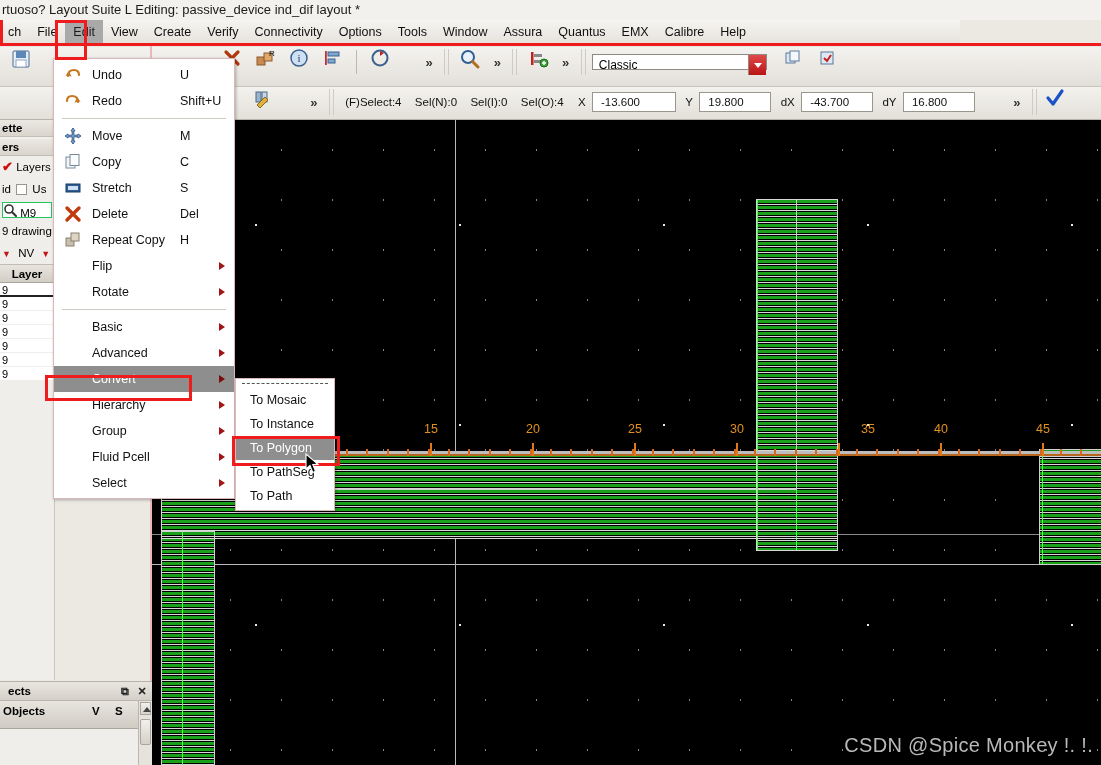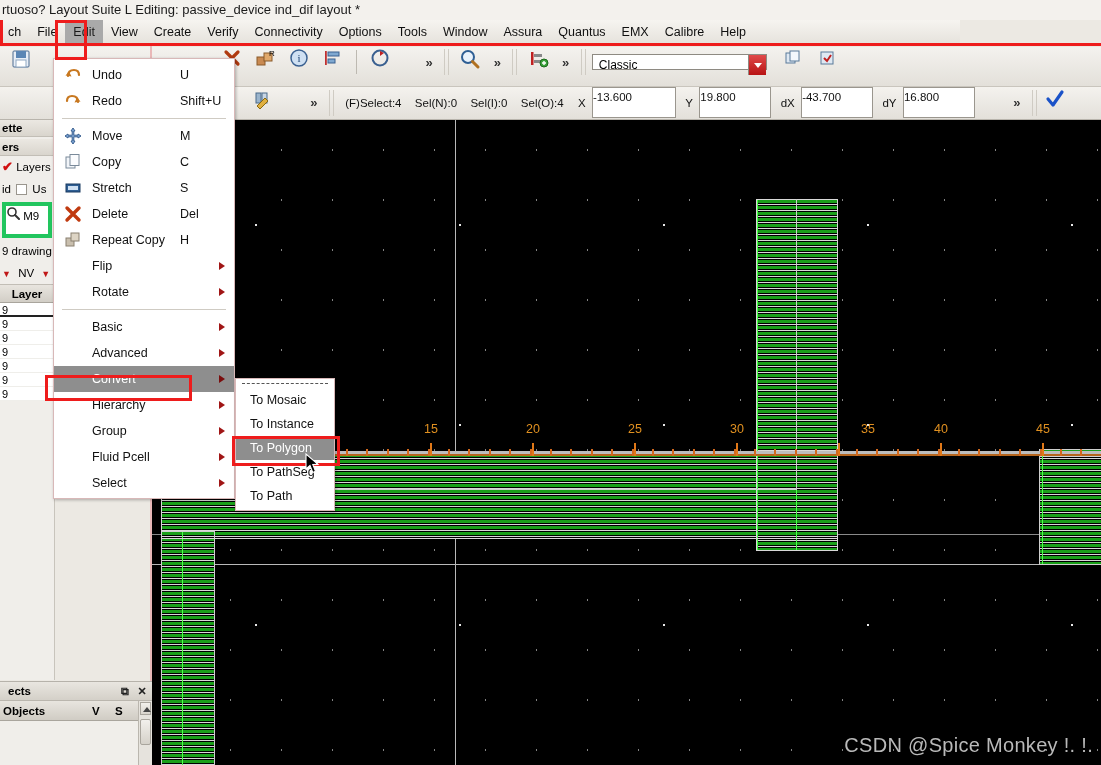--- a/index.html
+++ b/index.html
@@ -81,23 +81,23 @@
   .chev{
     display:inline-block; font-size:13px; color:#333; vertical-align:middle;
     padding:0 5px; font-weight:bold;
   }
   .tb-label{
     display:inline-block; vertical-align:middle; font-size:11.5px;
     color:#111; padding:0 5px;
   }
   .tb-input{
     display:inline-block; vertical-align:middle;
-    height:31px; line-height:19px;
+    height:20px; line-height:19px;
     background:#ffffff; border:1px solid #9a968e;
-    font-size:11.5px; color:#111; padding:0 0;
+    font-size:11.5px; color:#111; padding:0 8px;
   }
   .combo{
     display:inline-block; vertical-align:middle; position:relative;
     height:16px; background:#fff; border:1px solid #8e8a82;
   }
   .combo .ctext{ line-height:20px; padding:0 6px; font-size:12px; }
   .combo .cbtn{
     position:absolute; right:0; top:0; width:18px; height:20px;
     background:linear-gradient(#e04a4a,#b81414);
     border-left:1px solid #8e8a82;
@@ -117,21 +117,21 @@
     height:17px; line-height:17px; font-size:11.5px; font-weight:bold;
     background:linear-gradient(#ebe8e2,#d9d5cd);
     border-bottom:1px solid #c2beb6;
     padding-left:2px; white-space:nowrap; overflow:hidden;
   }
   .lp-row{
     height:22px; line-height:22px; font-size:11.5px; padding-left:2px;
     white-space:nowrap; overflow:hidden;
   }
   .lp-search{
-    margin:2px; height:36px; background:#fff; border:4px solid #22c55e;
+    margin:2px; height:16px; background:#fff; border:1px solid #22c55e;
     font-size:11.5px; line-height:18px; white-space:nowrap; overflow:hidden;
   }
   .lp-colhdr{
     height:19px; line-height:19px; font-size:11.5px; font-weight:bold;
     background:linear-gradient(#e8e5df,#d2cec6);
     border-top:1px solid #c2beb6; border-bottom:1px solid #a9a59d;
     text-align:center;
   }
   .lp-layer{
     height:14px; line-height:14px; font-size:11px; padding-left:2px;
@@ -148,21 +148,21 @@
   #objpanel .op-title{
     height:19px; line-height:19px;
     background:linear-gradient(#e9e6e0,#d4d0c8);
     border-bottom:1px solid #bab6ae;
     font-size:11.5px; font-weight:bold; padding-left:8px;
     position:relative; white-space:nowrap;
   }
   .op-tbtn{ position:absolute; top:2px; width:14px; height:14px;
     font-size:11px; line-height:14px; text-align:center; color:#222; }
   .op-hdr{
-    height:20px; background:linear-gradient(#e8e5df,#d0ccc4);
+    height:28px; background:linear-gradient(#e8e5df,#d0ccc4);
     border-bottom:1px solid #a9a59d;
     font-size:11.5px; font-weight:bold; position:relative;
   }
   .op-hdr span{ position:absolute; top:0; line-height:20px; }
   .op-row{
     height:20px; font-size:11.5px; position:relative;
     border-bottom:1px solid #eeece8; background:#fff;
   }
   .op-row span{ position:absolute; top:0; line-height:20px; }
   .chk{

